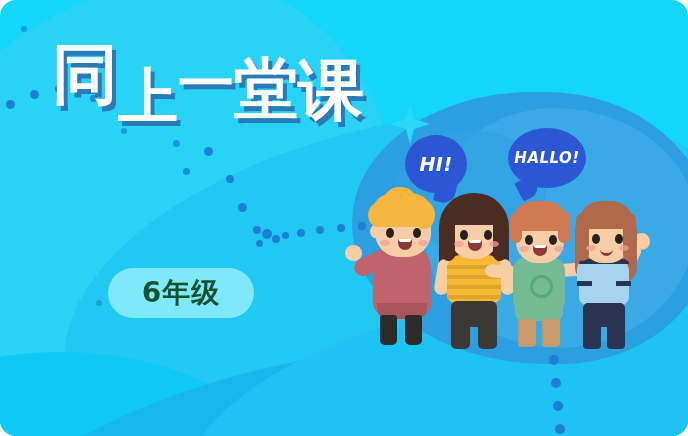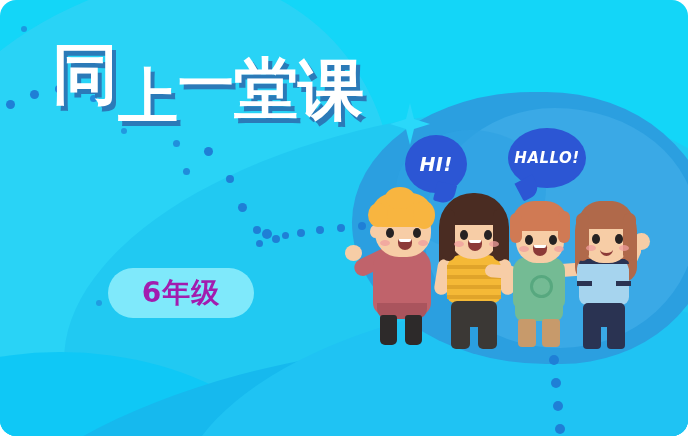--- a/index.html
+++ b/index.html
@@ -109,21 +109,21 @@
 
   
   #grade{
     position:absolute;left:108px;top:268px;z-index:40;
     width:146px;height:50px;border-radius:25px;
     background:#7fe9fb;
     display:flex;align-items:center;justify-content:center;
   }
   #grade span{
     font-family:"DejaVu Sans","Liberation Sans",sans-serif;
-    font-weight:700;font-size:28px;color:#a21caf;letter-spacing:1px;
+    font-weight:700;font-size:28px;color:#14532d;letter-spacing:1px;
   }
 
   
   .bubble{
     position:absolute;z-index:45;border-radius:50%;
     background:#2c56d4;
     display:flex;align-items:center;justify-content:center;
   }
   .bubble .txt{
     color:#ffffff;font-weight:700;font-style:italic;

